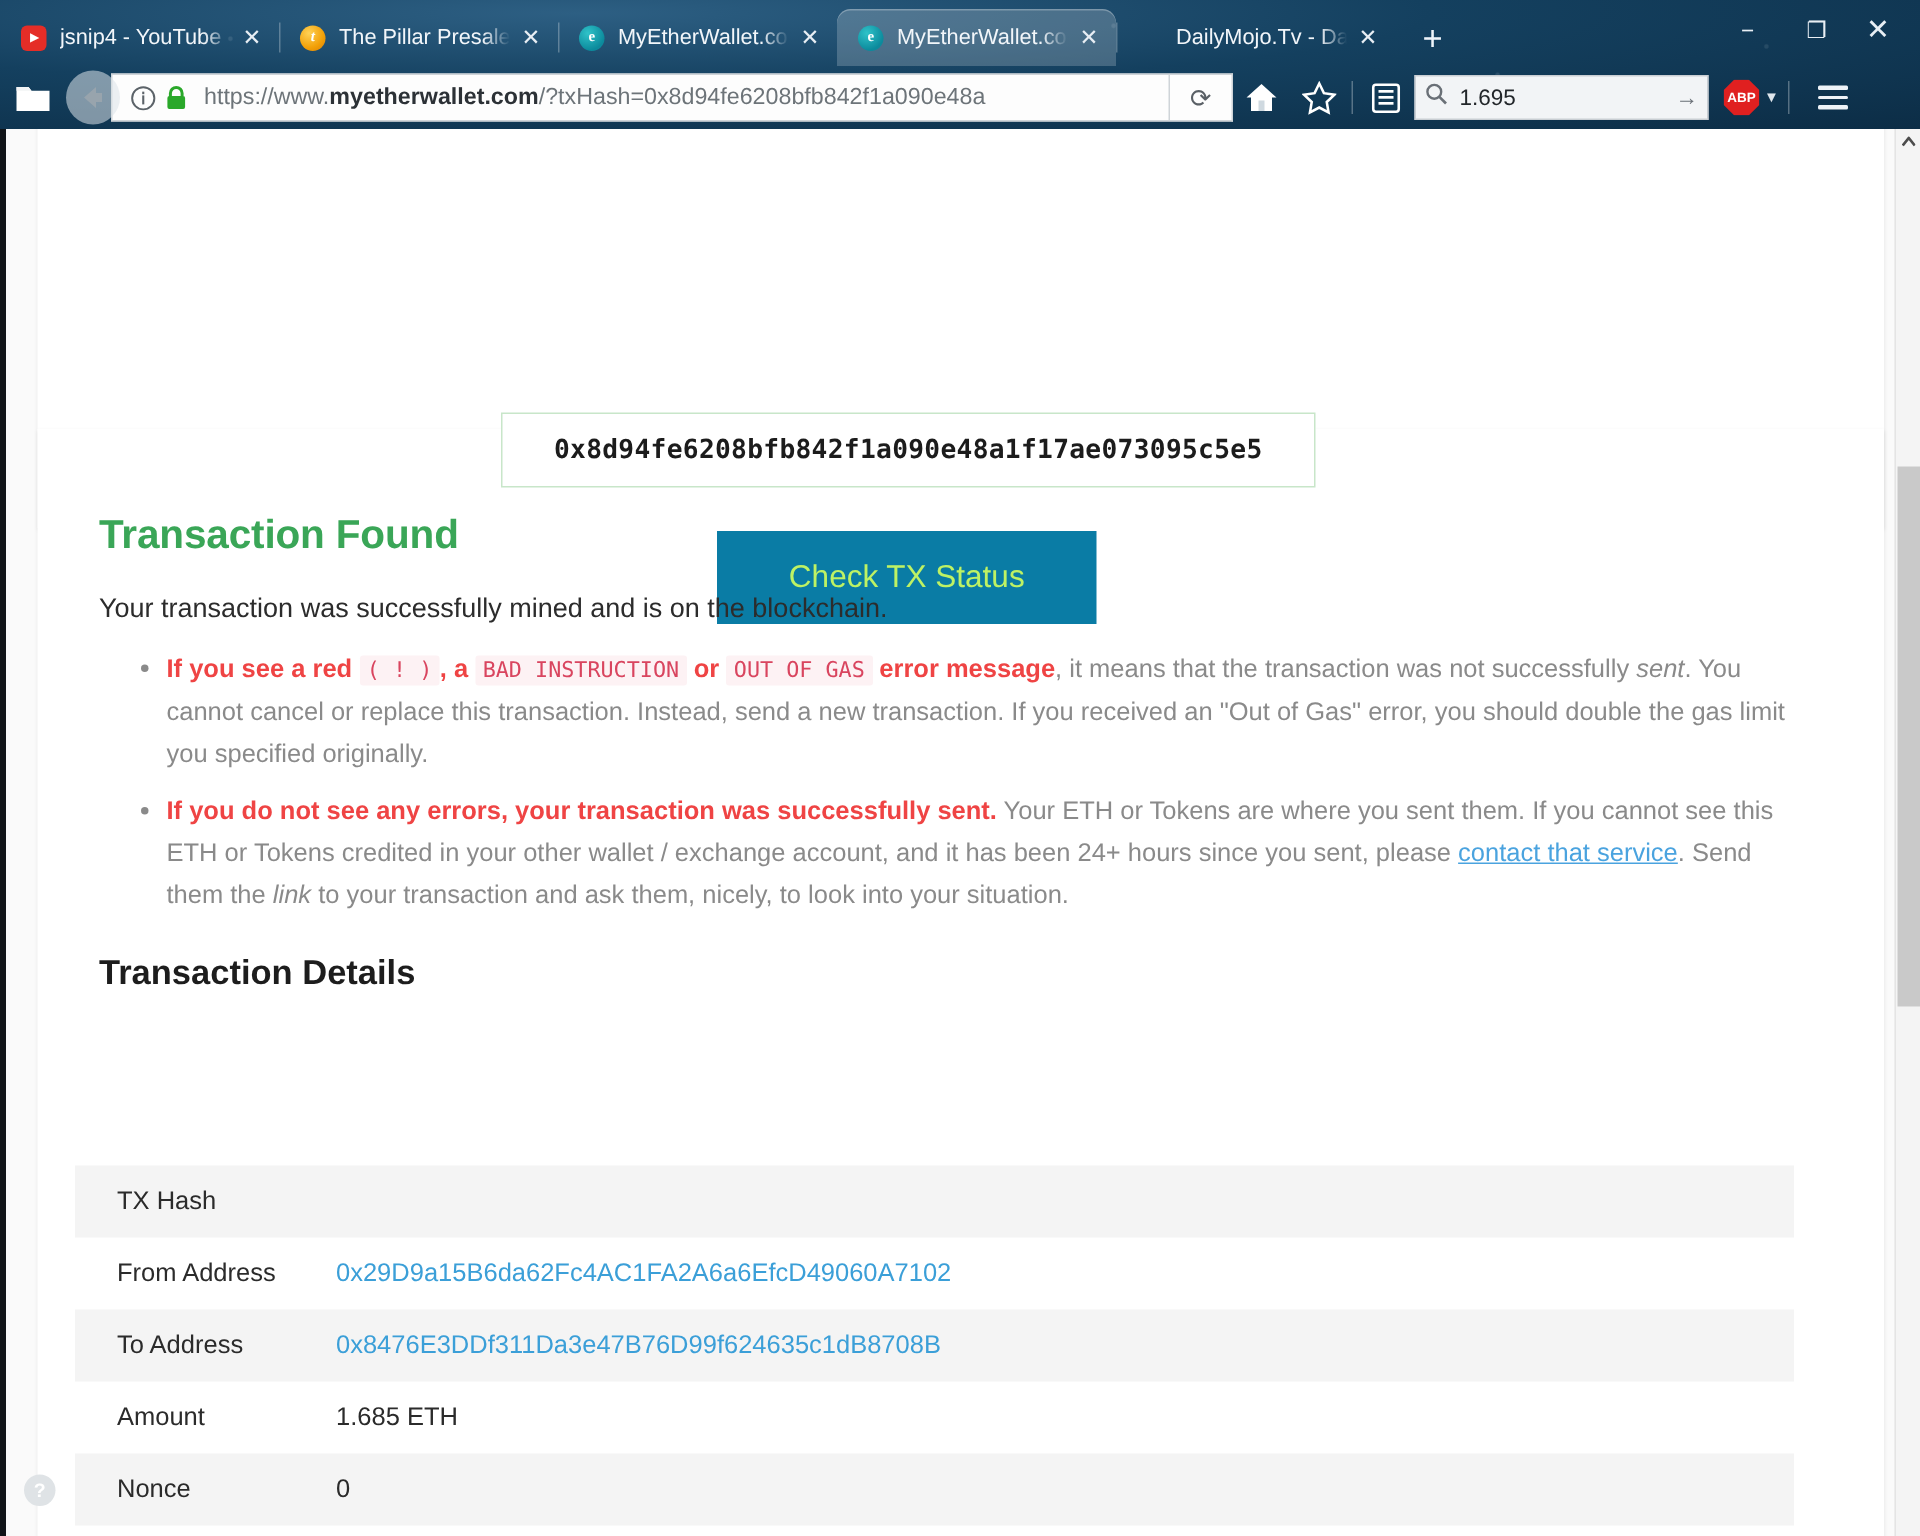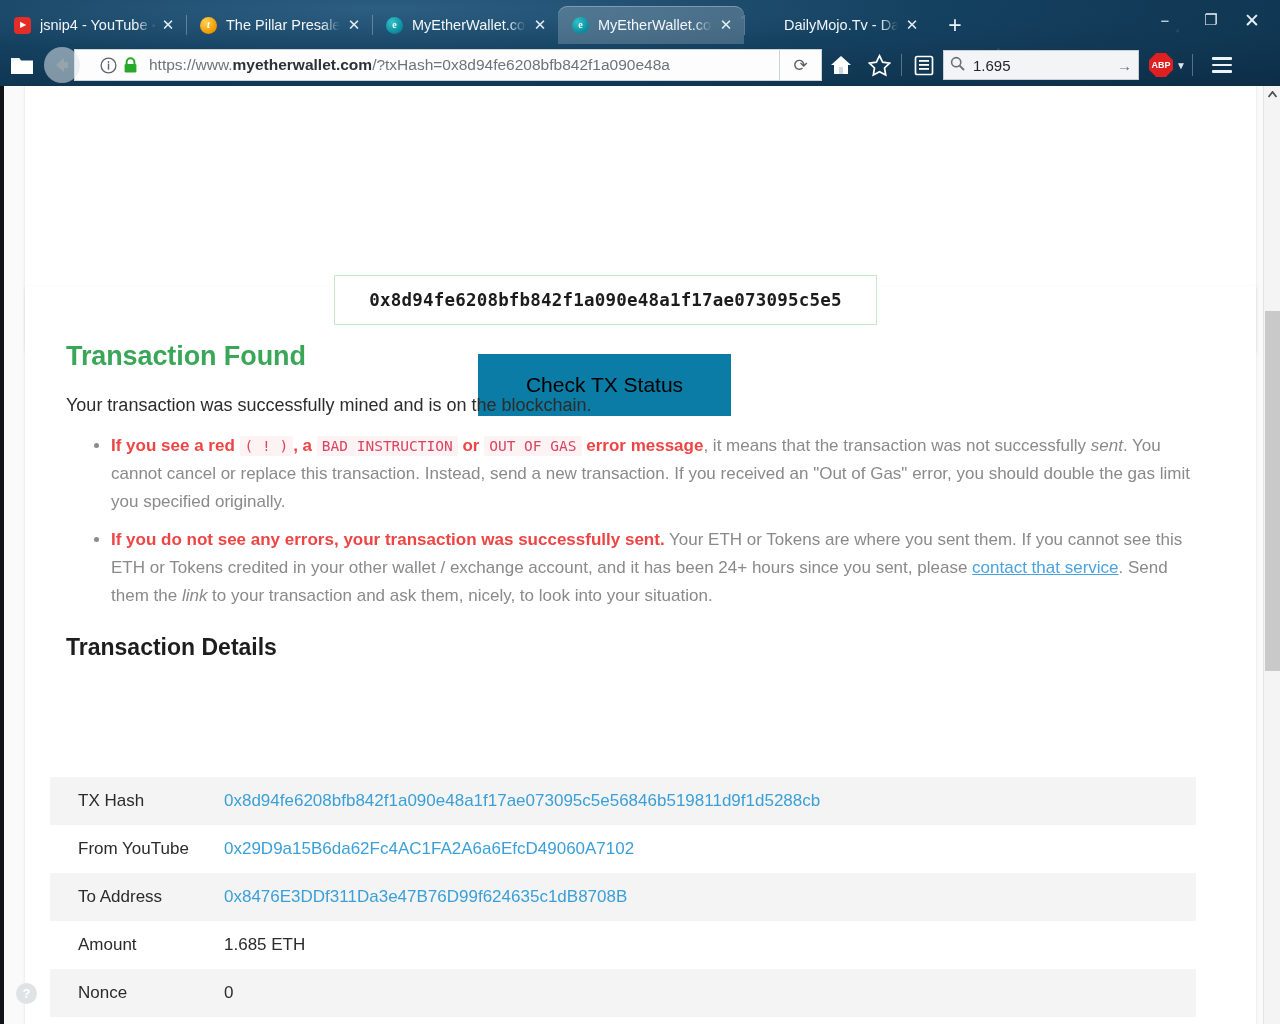--- a/index.html
+++ b/index.html
@@ -118,21 +118,21 @@
     border-radius: 50%;
     background: rgba(220,228,234,0.55);
     display: flex; align-items: center; justify-content: center;
     margin-right: -14px; z-index: 2;
   }
   #url-container {
     flex: none; width: 706px; height: 32px;
     background: #fdfdfd;
     border: 1px solid #cfd4d8;
     display: flex; align-items: center;
-    padding-left: 22px;
+    padding-left: 9px;
     margin-left: 8px;
   }
   #info-icon, #lock-icon {
     width: 22px; height: 22px; flex: none;
     display: flex; align-items: center; justify-content: center;
   }
   #url-text {
     flex: 1 1 auto; margin-left: 8px;
     font-size: 15.5px; color: #6d7479;
     white-space: nowrap; overflow: hidden;
@@ -216,21 +216,21 @@
     justify-content: center;
   }
   #txhash-value {
     font-family: "DejaVu Sans Mono", monospace;
     font-size: 17.5px; color: #1c1c1c; letter-spacing: 0.2px; font-weight: bold;
   }
   #check-tx-button {
     position: absolute; left: 478px; top: 268px;
     width: 253px; height: 62px;
     background: #0a7ca5;
-    color: #000000;
+    color: #bef264;
     font-size: 21px;
     display: flex; align-items: center; justify-content: center;
     border: none;
     font-family: "Liberation Sans", sans-serif;
   }
 
   
   #content {
     position: absolute; left: 66px; top: 255px;
     width: 1130px;
@@ -460,25 +460,24 @@
       </li>
     </ul>
 
     <div id="details-title">Transaction Details</div>
   </div>
 
   <div id="details-table">
 
     <div class="drow alt">
       <span class="dlabel">TX Hash</span>
-      <span class="dvalue link">0x8d94fe6208bfb842f1a090e48a1f17ae073095c5e56846b519811d9f1d5288cb</span>
     </div>
 
     <div class="drow">
-      <span class="dlabel">From YouTube</span>
+      <span class="dlabel">From Address</span>
       <span class="dvalue link">0x29D9a15B6da62Fc4AC1FA2A6a6EfcD49060A7102</span>
     </div>
 
     <div class="drow alt">
       <span class="dlabel">To Address</span>
       <span class="dvalue link">0x8476E3DDf311Da3e47B76D99f624635c1dB8708B</span>
     </div>
 
     <div class="drow">
       <span class="dlabel">Amount</span>

